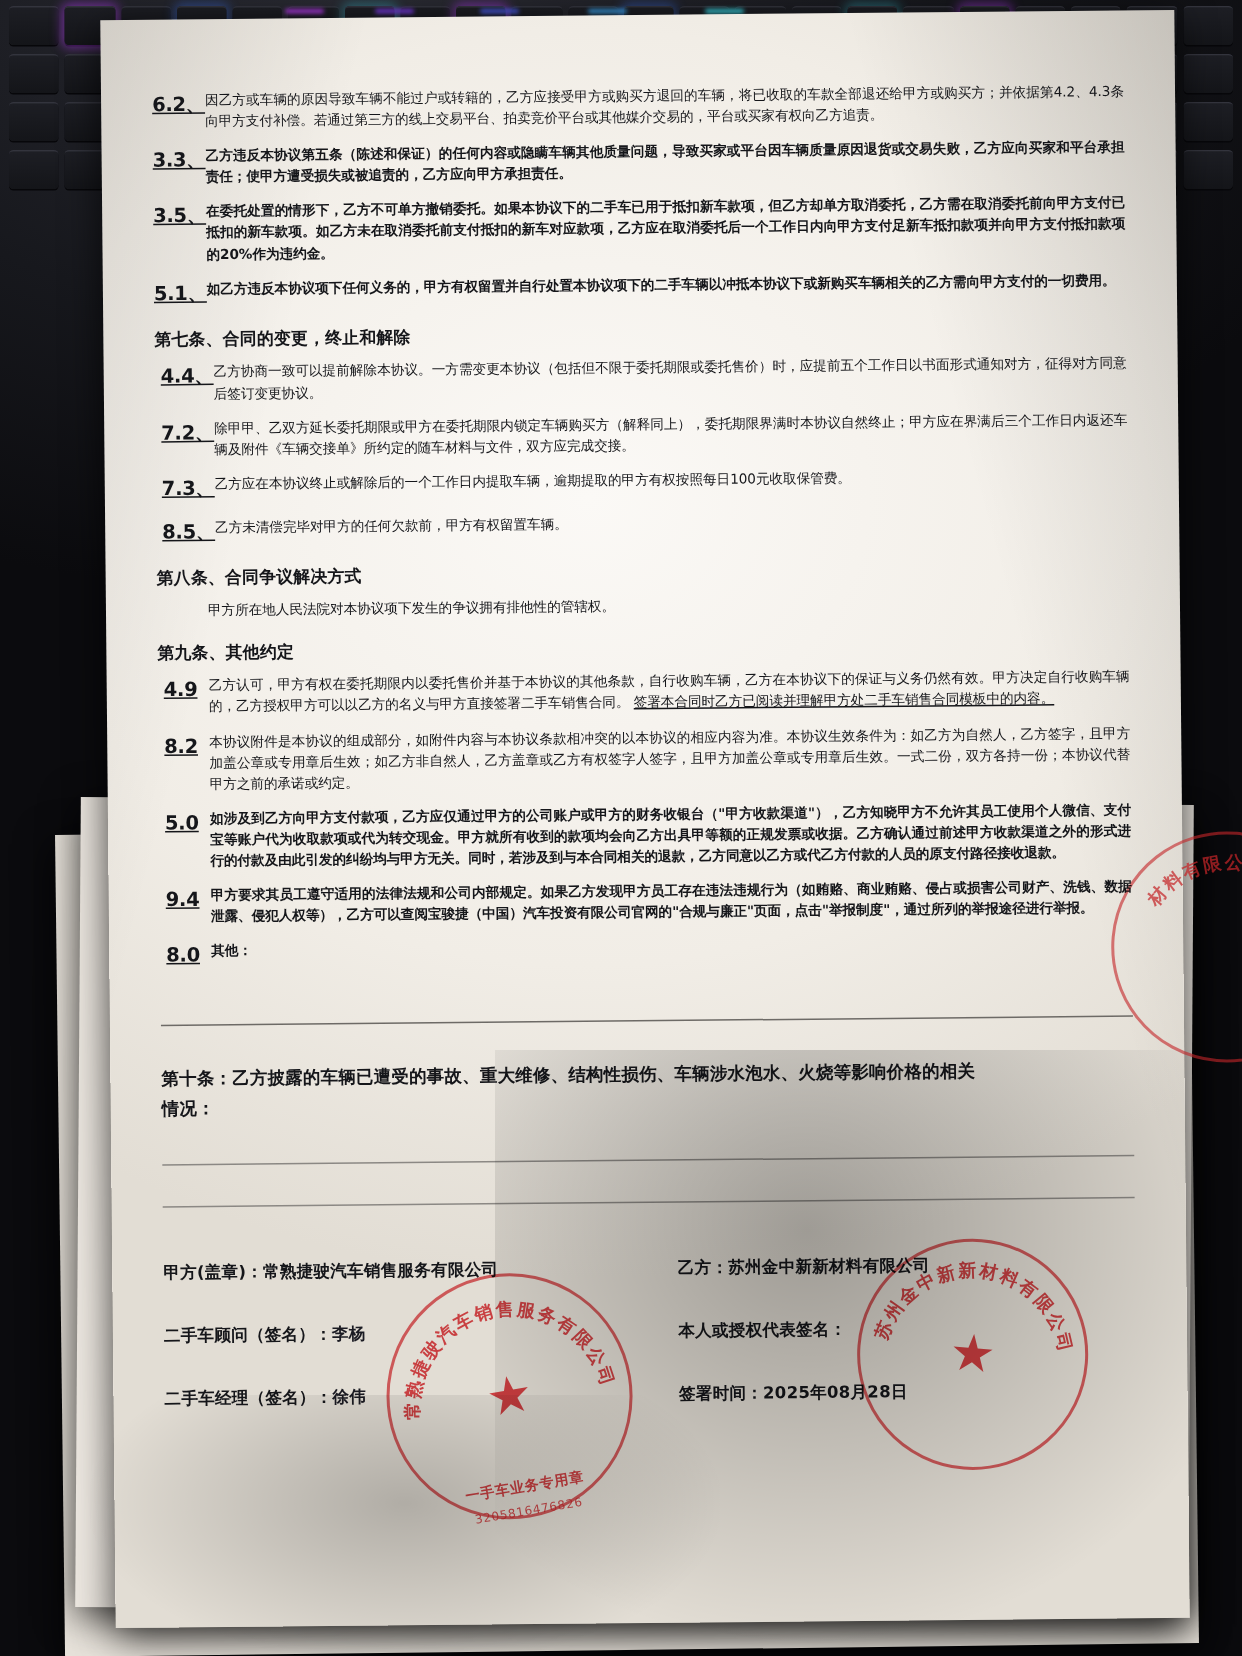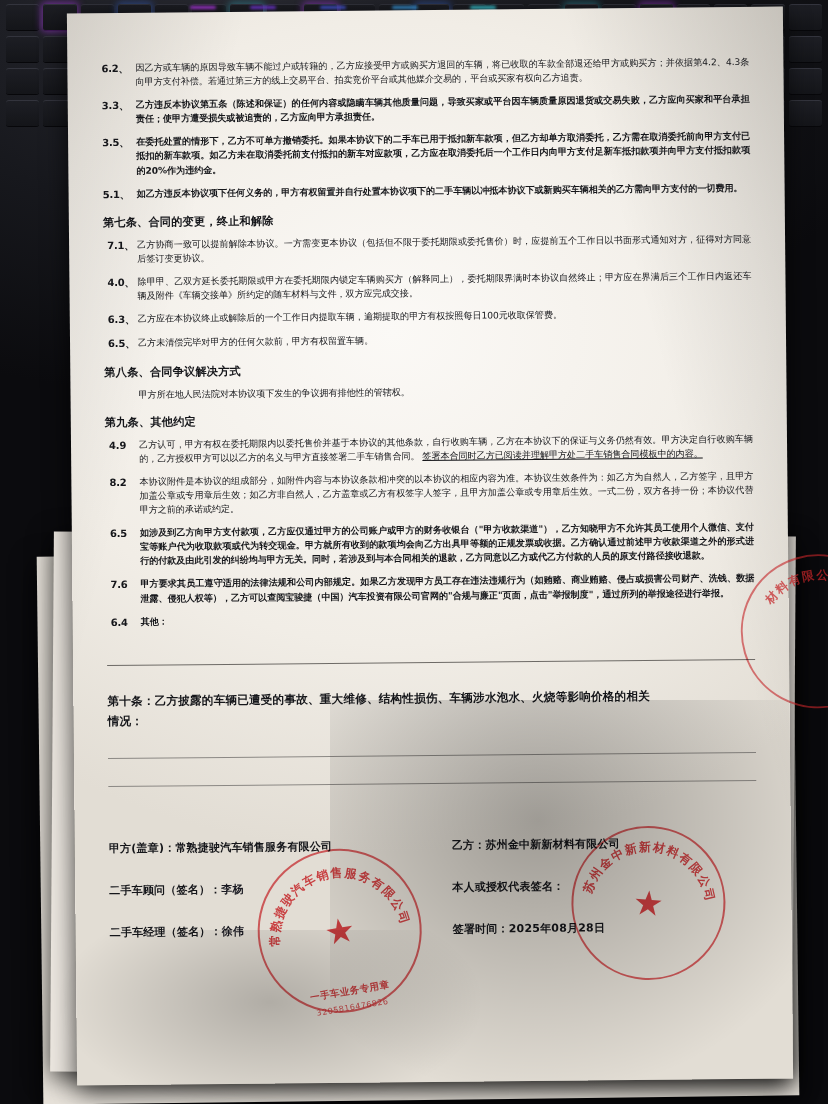--- a/index.html
+++ b/index.html
@@ -100,24 +100,25 @@
     position: absolute;
     left: 34px; right: 34px; top: 48px;
   }
   .clause {
     display: flex;
     align-items: flex-start;
     margin-bottom: 9px;
   }
   .num {
     flex: 0 0 34px;
-    font-size: 10px;
+    font-size: 13px;
     font-weight: bold;
     line-height: 1.52;
     letter-spacing: -.2px;
+    text-decoration: underline;
   }
   .num.sub { flex: 0 0 30px; padding-left: 4px; font-weight: bold; }
   .txt {
     flex: 1;
     font-size: 9.1px;
     line-height: 1.55;
     text-align: justify;
     letter-spacing: -.05px;
   }
   .txt.b { font-weight: bold; }
@@ -355,33 +356,33 @@
       <div class="num">3.5、</div>
       <div class="txt b">在委托处置的情形下，乙方不可单方撤销委托。如果本协议下的二手车已用于抵扣新车款项，但乙方却单方取消委托，乙方需在取消委托前向甲方支付已抵扣的新车款项。如乙方未在取消委托前支付抵扣的新车对应款项，乙方应在取消委托后一个工作日内向甲方支付足新车抵扣款项并向甲方支付抵扣款项的20%作为违约金。</div>
     </div>
     <div class="clause">
       <div class="num">5.1、</div>
       <div class="txt b">如乙方违反本协议项下任何义务的，甲方有权留置并自行处置本协议项下的二手车辆以冲抵本协议下或新购买车辆相关的乙方需向甲方支付的一切费用。</div>
     </div>
 
     <div class="section-head">第七条、合同的变更，终止和解除</div>
     <div class="clause">
-      <div class="num sub">7.1、</div>
+      <div class="num sub">4.4、</div>
       <div class="txt">乙方协商一致可以提前解除本协议。一方需变更本协议（包括但不限于委托期限或委托售价）时，应提前五个工作日以书面形式通知对方，征得对方同意后签订变更协议。</div>
     </div>
     <div class="clause">
-      <div class="num sub">4.0、</div>
+      <div class="num sub">7.2、</div>
       <div class="txt">除甲甲、乙双方延长委托期限或甲方在委托期限内锁定车辆购买方（解释同上），委托期限界满时本协议自然终止；甲方应在界满后三个工作日内返还车辆及附件《车辆交接单》所约定的随车材料与文件，双方应完成交接。</div>
     </div>
     <div class="clause">
-      <div class="num sub">6.3、</div>
+      <div class="num sub">7.3、</div>
       <div class="txt">乙方应在本协议终止或解除后的一个工作日内提取车辆，逾期提取的甲方有权按照每日100元收取保管费。</div>
     </div>
     <div class="clause">
-      <div class="num sub">6.5、</div>
+      <div class="num sub">8.5、</div>
       <div class="txt">乙方未清偿完毕对甲方的任何欠款前，甲方有权留置车辆。</div>
     </div>
 
     <div class="section-head">第八条、合同争议解决方式</div>
     <div class="clause">
       <div class="num sub"></div>
       <div class="txt">甲方所在地人民法院对本协议项下发生的争议拥有排他性的管辖权。</div>
     </div>
 
     <div class="section-head">第九条、其他约定</div>
@@ -391,29 +392,29 @@
       <div class="txt">
         <span>乙方认可，甲方有权在委托期限内以委托售价并基于本协议的其他条款，自行收购车辆，乙方在本协议下的保证与义务仍然有效。甲方决定自行收购车辆的，乙方授权甲方可以以乙方的名义与甲方直接签署二手车销售合同。</span>
         <span class="b u">签署本合同时乙方已阅读并理解甲方处二手车销售合同模板中的内容。</span>
       </div>
     </div>
     <div class="clause">
       <div class="num sub">8.2</div>
       <div class="txt">本协议附件是本协议的组成部分，如附件内容与本协议条款相冲突的以本协议的相应内容为准。本协议生效条件为：如乙方为自然人，乙方签字，且甲方加盖公章或专用章后生效；如乙方非自然人，乙方盖章或乙方有权签字人签字，且甲方加盖公章或专用章后生效。一式二份，双方各持一份；本协议代替甲方之前的承诺或约定。</div>
     </div>
     <div class="clause">
-      <div class="num sub">6.5</div>
+      <div class="num sub">5.0</div>
       <div class="txt b">如涉及到乙方向甲方支付款项，乙方应仅通过甲方的公司账户或甲方的财务收银台（"甲方收款渠道"），乙方知晓甲方不允许其员工使用个人微信、支付宝等账户代为收取款项或代为转交现金。甲方就所有收到的款项均会向乙方出具甲等额的正规发票或收据。乙方确认通过前述甲方收款渠道之外的形式进行的付款及由此引发的纠纷均与甲方无关。同时，若涉及到与本合同相关的退款，乙方同意以乙方或代乙方付款的人员的原支付路径接收退款。</div>
     </div>
     <div class="clause">
-      <div class="num sub">7.6</div>
+      <div class="num sub">9.4</div>
       <div class="txt b">甲方要求其员工遵守适用的法律法规和公司内部规定。如果乙方发现甲方员工存在违法违规行为（如贿赂、商业贿赂、侵占或损害公司财产、洗钱、数据泄露、侵犯人权等），乙方可以查阅宝骏捷（中国）汽车投资有限公司官网的"合规与廉正"页面，点击"举报制度"，通过所列的举报途径进行举报。</div>
     </div>
     <div class="clause">
-      <div class="num sub">6.4</div>
+      <div class="num sub">8.0</div>
       <div class="txt b">其他：</div>
     </div>
 
     <div class="rule"></div>
 
     <div class="sec10">
       <div>第十条：乙方披露的车辆已遭受的事故、重大维修、结构性损伤、车辆涉水泡水、火烧等影响价格的相关</div>
       <div>情况：</div>
     </div>
 

